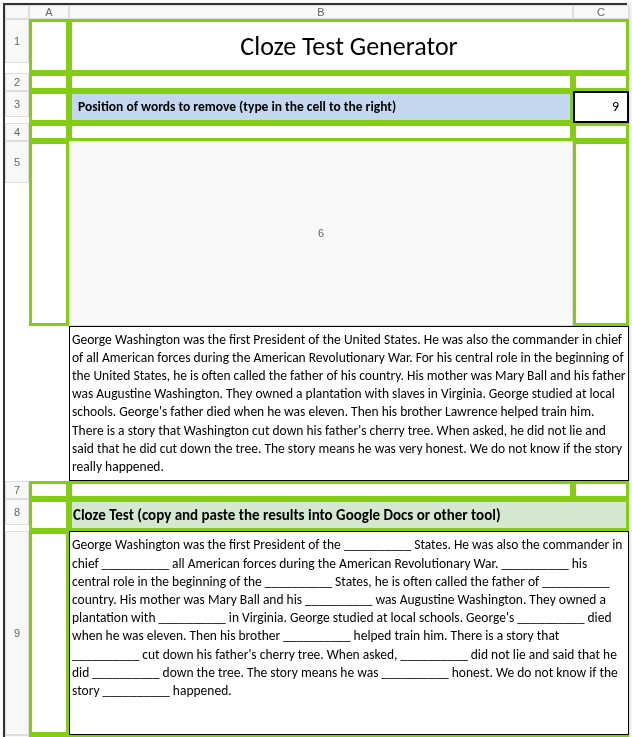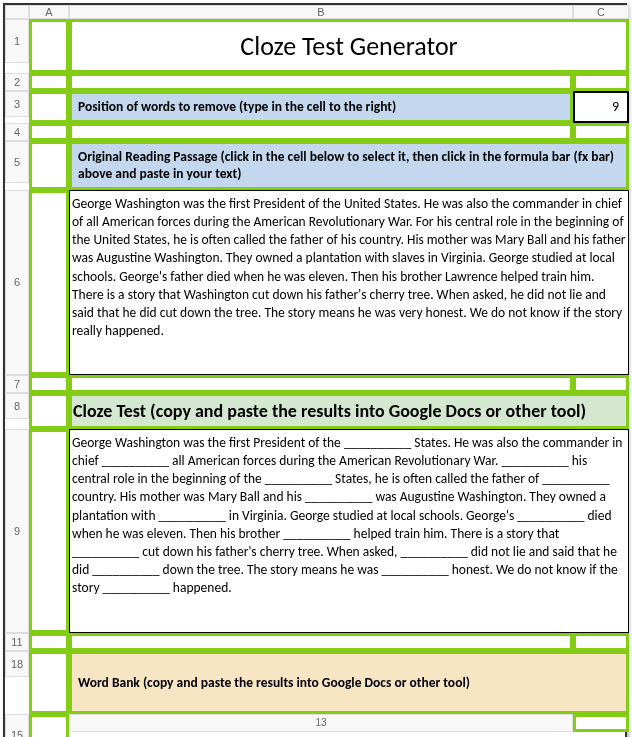--- a/index.html
+++ b/index.html
@@ -52,21 +52,21 @@
     background: #c3d7ef;
     font-weight: bold;
     font-size: 13.5px;
     padding: 4px 6px;
     font-family: Calibri, Arial, sans-serif;
     line-height: 1.3;
   }
   .hdr-green {
     background: #d4e7cf;
     font-weight: bold;
-    font-size: 18px;
+    font-size: 15px;
     padding: 4px 1px;
     font-family: Calibri, Arial, sans-serif;
   }
   .hdr-tan {
     background: #f8e5c4;
     font-weight: bold;
     font-size: 13.5px;
     padding: 20px 6px;
     font-family: Calibri, Arial, sans-serif;
   }
@@ -111,21 +111,20 @@
   <div class="cell hdr-blue">Position of words to remove (type in the cell to the right)</div>
   <div class="cell numcell">9</div>
 
   <div class="rowhdr">4</div>
   <div class="cell"></div>
   <div class="cell"></div>
   <div class="cell"></div>
 
   <div class="rowhdr" style="height:42px">5</div>
   <div class="cell"></div>
-  <div class="cell hdr-blue span2">Original Reading Passage (click in the cell below to select it, then click in the formula bar (fx bar) above and paste in your text)</div>
 
   <div class="rowhdr" style="height:185px">6</div>
   <div class="cell"></div>
   <div class="cell textbox span2">George Washington was the first President of the United States. He was also the commander in chief of all American forces during the American Revolutionary War. For his central role in the beginning of the United States, he is often called the father of his country. His mother was Mary Ball and his father was Augustine Washington. They owned a plantation with slaves in Virginia. George studied at local schools. George's father died when he was eleven. Then his brother Lawrence helped train him. There is a story that Washington cut down his father's cherry tree. When asked, he did not lie and said that he did cut down the tree. The story means he was very honest. We do not know if the story really happened.</div>
 
   <div class="rowhdr">7</div>
   <div class="cell"></div>
   <div class="cell"></div>
   <div class="cell"></div>
 

